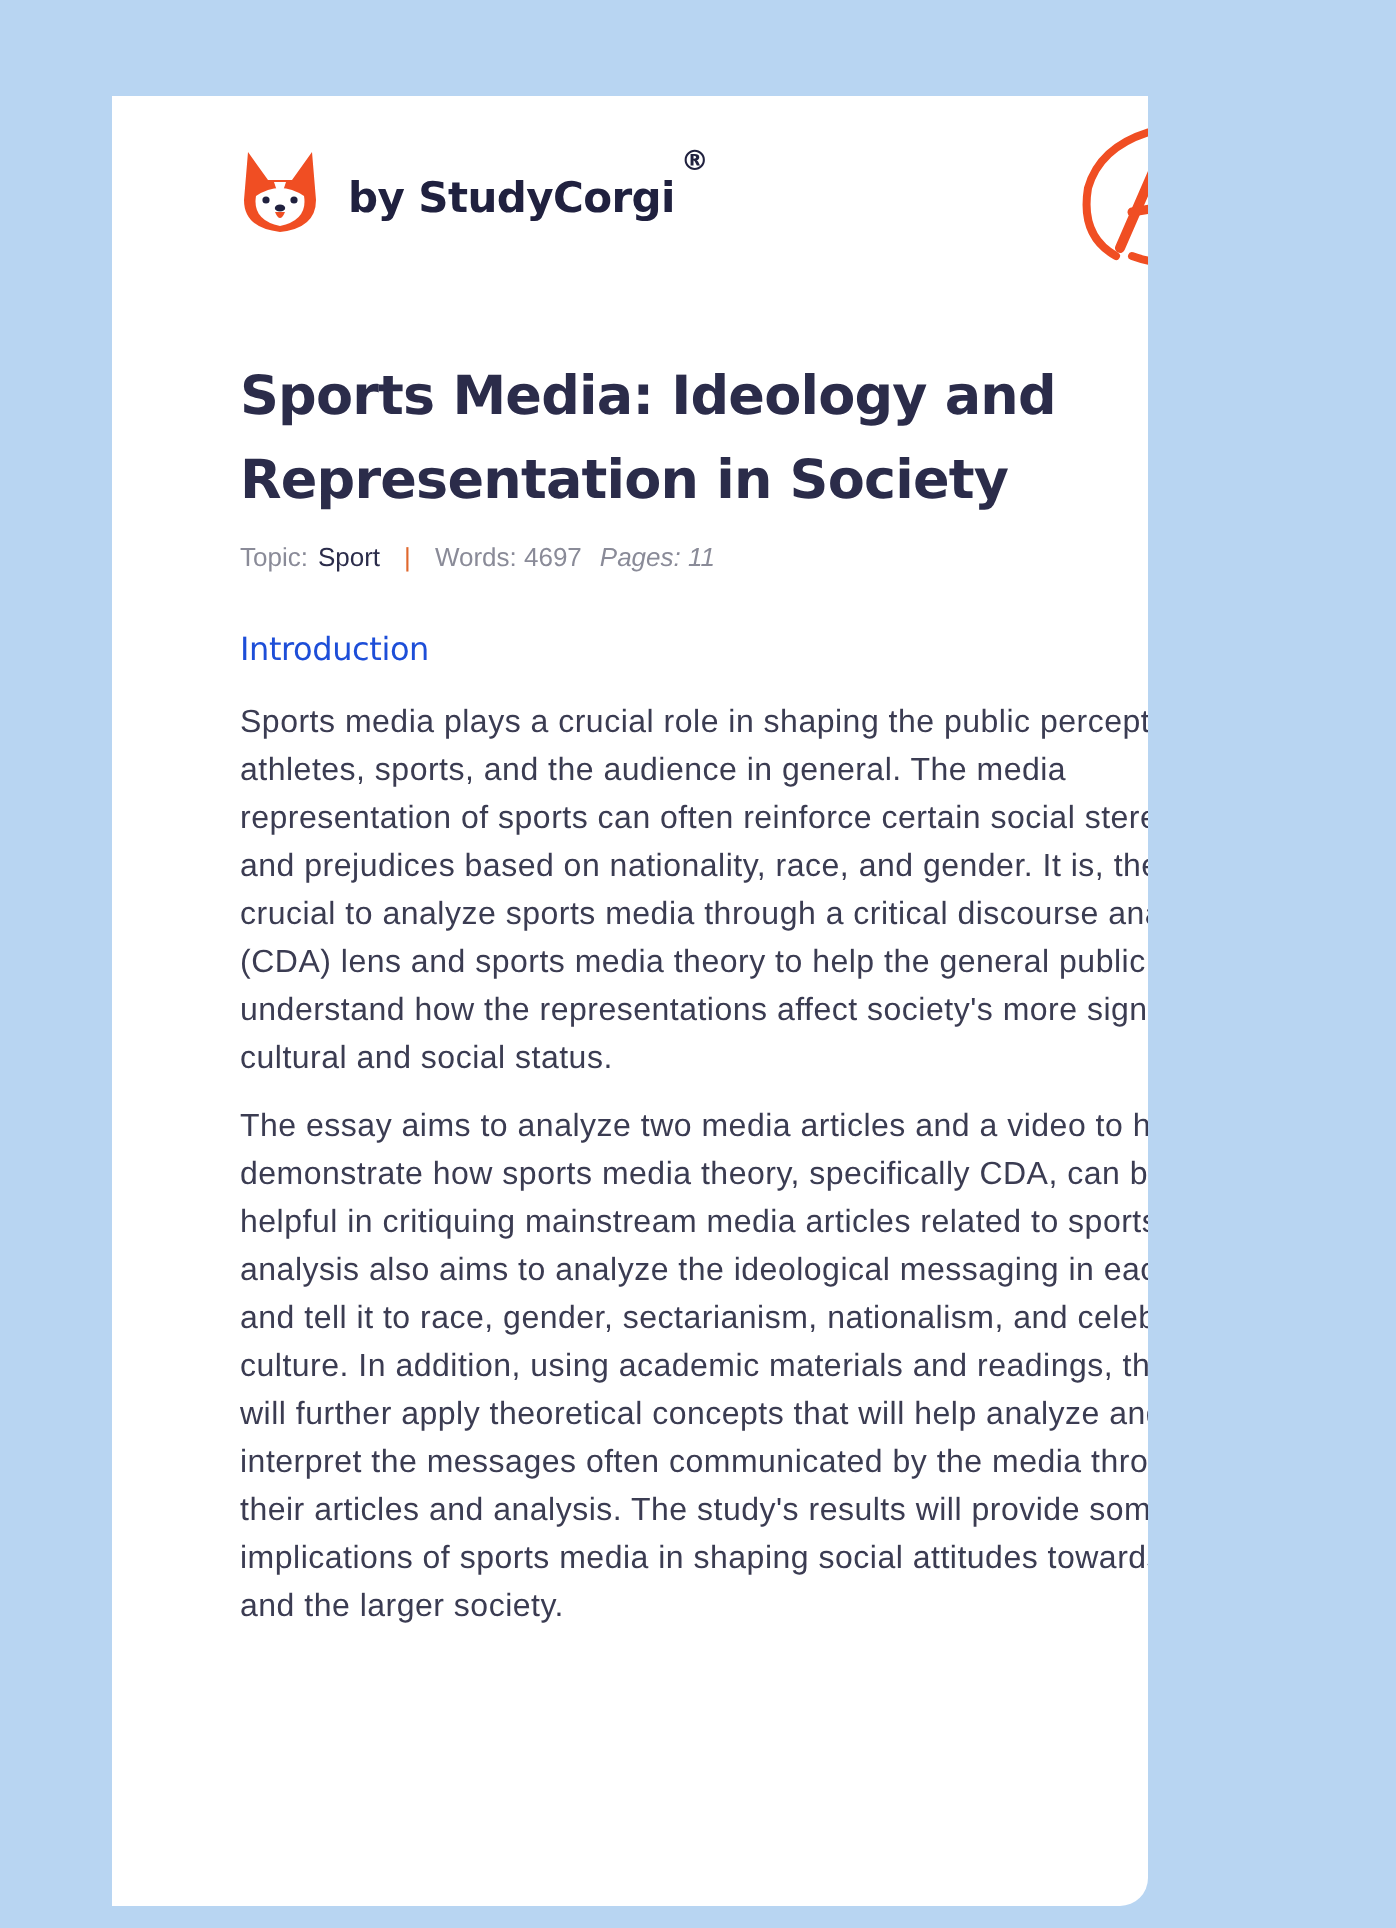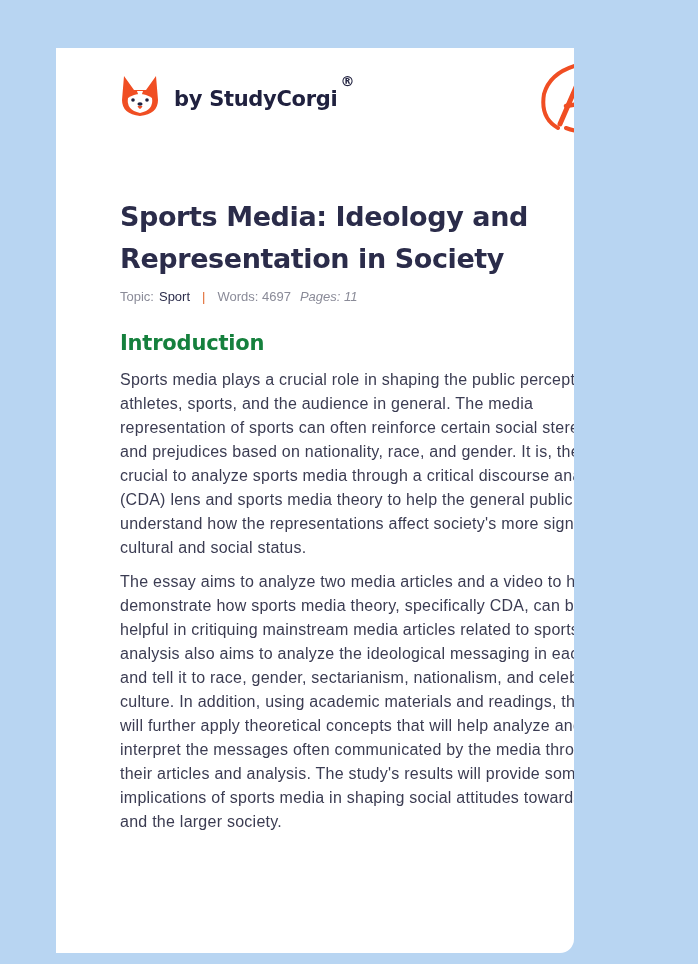--- a/index.html
+++ b/index.html
@@ -38,21 +38,21 @@
       color: #20213f;
       vertical-align: top;
       position: relative; top: -14px;
       margin-left: 3px;
     }
     .grade {
       position: absolute; left: 482px; top: 10px;
       width: 110px; height: 82px;
     }
     .content {
-      position: absolute; left: 64px; top: 148px; width: 516px;
+      position: absolute; left: 64px; top: 130px; width: 516px;
     }
     h1 {
       margin: 0;
       font-family: "DejaVu Sans", sans-serif;
       font-weight: bold;
       font-size: 27px;
       line-height: 42px;
       color: #2b2c4a;
       letter-spacing: -0.4px;
     }
@@ -61,23 +61,23 @@
       font-size: 13px;
       color: #8a8b98;
       display: flex; align-items: flex-start;
     }
     .meta .topic-val { color: #2b2c4a; margin-left: 5px; }
     .meta .sep { color: #e0682e; margin: 0 12px; }
     .meta .pages { margin-left: 9px; font-style: italic; }
     h2 {
       margin: 0;
       font-family: "DejaVu Sans", sans-serif;
-      font-weight: bold;
-      font-size: 21px;
-      color: #15803d;
+      font-weight: normal;
+      font-size: 16px;
+      color: #1d4ed8;
       letter-spacing: -0.2px;
     }
     h2.intro { margin-top: 26px; line-height: 26px; }
     h2.cda { margin-top: 16px; line-height: 26px; }
     p {
       margin: 0;
       font-family: "Liberation Sans", sans-serif;
       font-size: 16px;
       line-height: 24px;
       color: #3b3c52;

